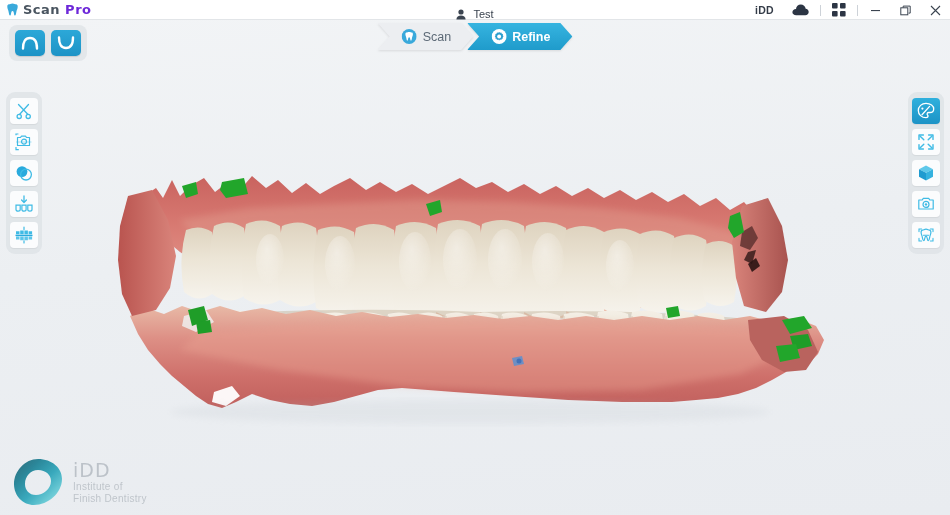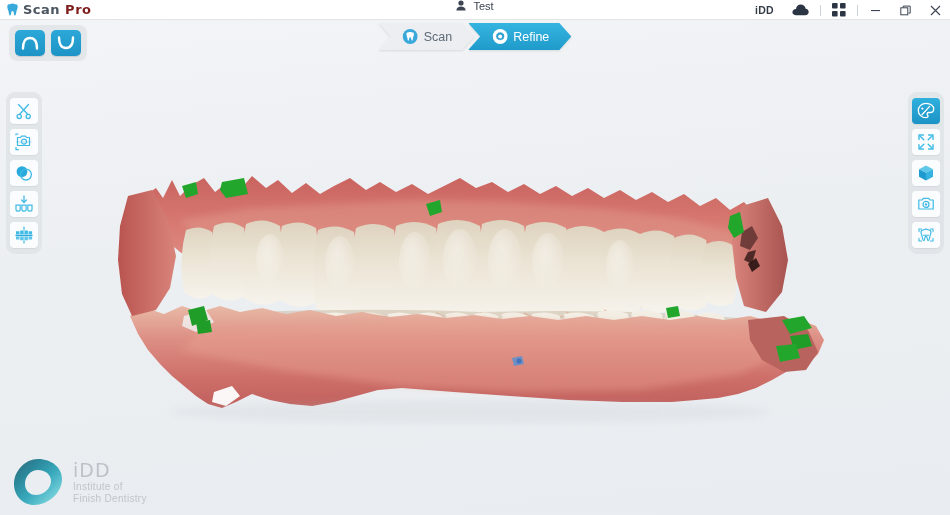--- a/index.html
+++ b/index.html
@@ -17,25 +17,25 @@
     width: 950px; height: 20px;
     background: #ffffff;
     border-bottom: 1px solid #e2e5e8;
     display: flex; align-items: center;
   }
   .brand { display: flex; align-items: center; gap: 5px; padding-left: 7px; }
   .brand-tooth { width: 11px; height: 13px; display: block; }
   .brand-text { font-size: 13px; font-weight: bold; letter-spacing: .5px;
                 font-family: "DejaVu Sans", sans-serif; line-height: 1; }
   .brand-scan { color: #4a5560; }
-  .brand-pro  { color: #7f1d1d; }
+  .brand-pro  { color: #6d28d9; }
 
   .tb-center {
     position: absolute; left: 0; right: 0; top: 0; height: 20px;
-    display: flex; align-items: flex-start; justify-content: center; gap: 7px;
+    display: flex; align-items: flex-end; justify-content: center; gap: 7px;
     pointer-events: none;
   }
   .tb-center > * { pointer-events: auto; }
   .user-name { font-size: 11px; color: #3b4450; }
 
   .tb-right {
     position: absolute; right: 0; top: 0; height: 20px;
     display: flex; align-items: center; gap: 0;
   }
   .tb-right .cell {
@@ -78,21 +78,21 @@
     display: flex; align-items: center; gap: 6px;
     padding: 0 22px 0 24px;
     font-size: 12.5px; color: #5d6a77;
     background: #eceef1;
     clip-path: polygon(0 0, calc(100% - 12px) 0, 100% 50%, calc(100% - 12px) 100%, 0 100%, 12px 50%);
     margin-left: -6px;
   }
   .step:first-child { margin-left: 0; }
   .step.active {
     background: linear-gradient(180deg,#36b4e0,#1f9bcb);
-    color: #ffffff; font-weight: normal; z-index: 3;
+    color: #ffffff; font-weight: bold; z-index: 3;
   }
   .step-ico { width: 15px; height: 15px; flex: none; display: block; }
 
   
   .tool-rail {
     position: absolute; top: 72px;
     width: 36px; padding: 6px 4px;
     background: rgba(222,227,231,.82);
     border-radius: 9px;
     display: flex; flex-direction: column; gap: 5px;

